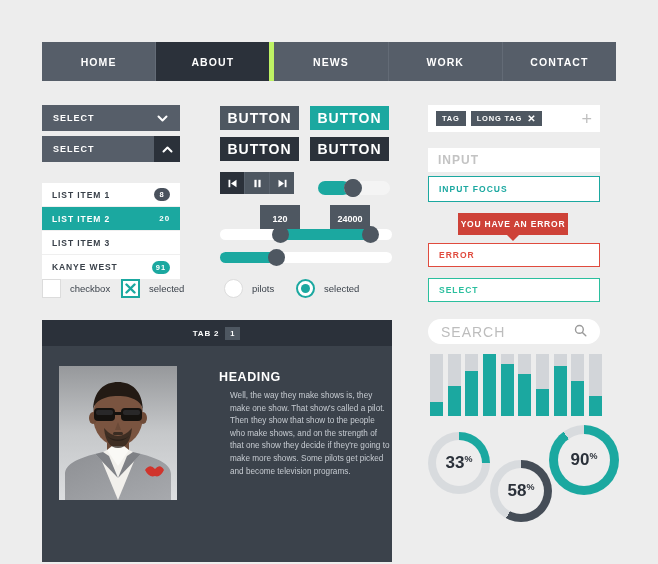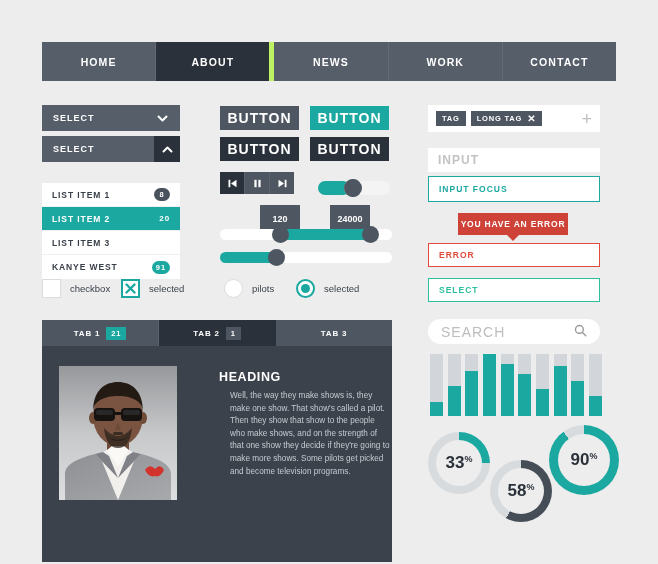--- a/index.html
+++ b/index.html
@@ -471,30 +471,23 @@
   <div class="donut" id="donut-90" style="left: 549px; top: 425px; width: 70px; height: 70px; background: conic-gradient(rgb(27, 168, 160) 0deg, rgb(27, 168, 160) 324deg, rgb(216, 219, 222) 324deg, rgb(216, 219, 222) 360deg);">
     <div class="hole" style="width:52px;height:52px;">
       <span class="val">
           <span>90</span>
           <span class="pct">%</span>
         </span>
     </div>
   </div>
 
   <div class="tabs">
-    <div class="tab">
-      <span>TAB 1</span>
-      <span class="tab-badge-teal">21</span>
-    </div>
     <div class="tab active">
       <span>TAB 2</span>
       <span class="tab-badge-dark">1</span>
-    </div>
-    <div class="tab">
-      <span>TAB 3</span>
     </div>
   </div>
 
   <div class="panel">
     <div class="photo">
       <svg width="118" height="134" viewBox="0 0 118 134">
         <defs>
           <linearGradient id="bgg" x1="0" y1="0" x2="0" y2="1">
             <stop offset="0%" stop-color="#96989B"></stop>
             <stop offset="50%" stop-color="#C6C8CA"></stop>

